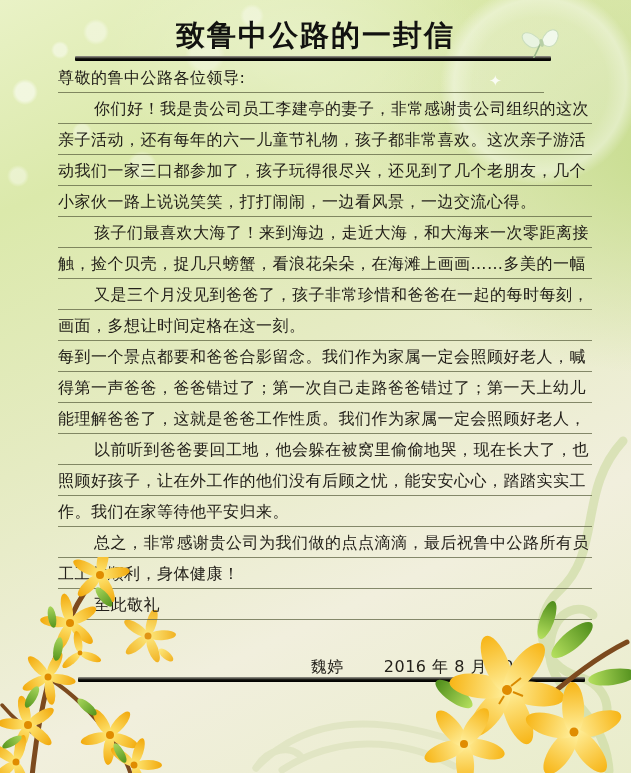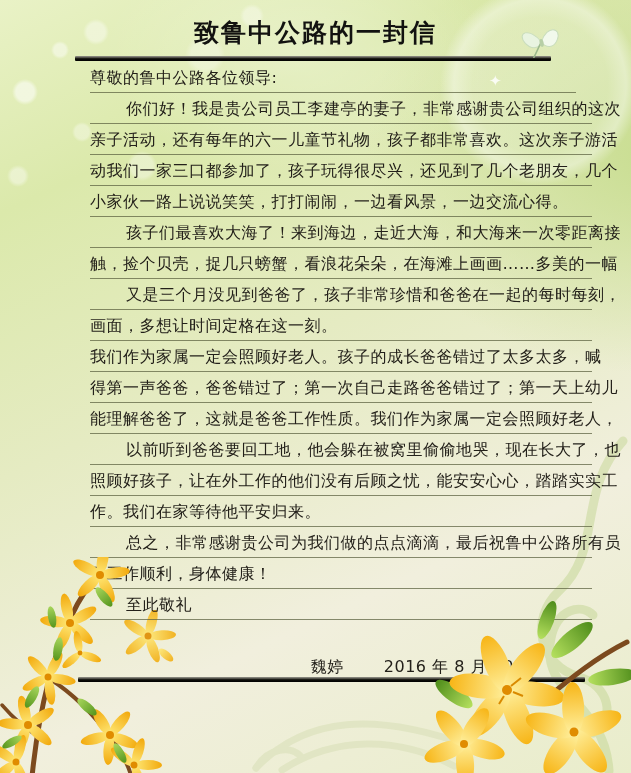--- a/index.html
+++ b/index.html
@@ -16,33 +16,33 @@
       radial-gradient(circle at 205px 55px, rgba(255,255,255,.3) 0 14px, rgba(255,255,255,0) 20px),
       radial-gradient(circle at 252px 16px, rgba(255,255,255,.35) 0 8px, rgba(255,255,255,0) 12px),
       radial-gradient(circle at 540px 85px, rgba(255,255,255,.22) 0 68px, rgba(255,255,255,.42) 86px, rgba(255,255,255,0) 100px),
       radial-gradient(ellipse 280px 170px at 300px 55px, rgba(255,255,255,.3), rgba(255,255,255,0) 70%),
       radial-gradient(ellipse 420px 320px at 660px 150px, #c8dd90, rgba(200,221,144,0) 70%),
       linear-gradient(155deg, #e9f2c6 0%, #dbe9ab 20%, #e5ebc2 45%, #f1efdd 72%, #e9edcb 100%);
   }
   .letter{position:absolute;left:0;top:0;width:631px;height:773px;z-index:2;}
   .title{
     position:absolute;left:0;top:16px;width:631px;text-align:center;
-    font-size:25px;font-weight:bold;color:#121210;letter-spacing:2px;
+    font-size:29px;font-weight:bold;color:#121210;letter-spacing:2px;
   }
   .rule-thick{
     position:absolute;height:5px;border-radius:1px;
     background:linear-gradient(to bottom,#9a9a90 0%,#55544c 30%,#0e0e09 55%,#000 100%);
   }
   .title-rule{left:75px;top:56px;width:476px;}
   .bottom-rule{left:78px;top:677px;width:507px;}
   .lines{position:absolute;left:58px;top:62px;width:534px;}
   .line{
     height:31px;box-sizing:border-box;display:flex;align-items:flex-end;
     padding-bottom:3px;border-bottom:1px solid rgba(90,96,62,.72);
-    font-size:16px;color:#23201a;white-space:nowrap;letter-spacing:.5px;margin-left:32px;
+    font-size:16px;color:#23201a;white-space:nowrap;letter-spacing:.5px;
   }
   .line.indent{padding-left:36px;}
   .line.short{width:486px;}
   .sig-row{
     height:27px;display:flex;align-items:flex-end;justify-content:flex-end;
     gap:40px;padding-right:56px;font-size:16px;color:#23201a;letter-spacing:.5px;
   }
   .sparkle{position:absolute;color:#fff;opacity:.85;font-size:15px;z-index:1;}
   .decor{position:absolute;}
 </style>
@@ -91,21 +91,21 @@
 
   <div class="line short">尊敬的鲁中公路各位领导:</div>
       <div class="line indent">你们好！我是贵公司员工李建亭的妻子，非常感谢贵公司组织的这次</div>
       <div class="line">亲子活动，还有每年的六一儿童节礼物，孩子都非常喜欢。这次亲子游活</div>
       <div class="line">动我们一家三口都参加了，孩子玩得很尽兴，还见到了几个老朋友，几个</div>
       <div class="line">小家伙一路上说说笑笑，打打闹闹，一边看风景，一边交流心得。</div>
       <div class="line indent">孩子们最喜欢大海了！来到海边，走近大海，和大海来一次零距离接</div>
       <div class="line">触，捡个贝壳，捉几只螃蟹，看浪花朵朵，在海滩上画画……多美的一幅</div>
       <div class="line indent">又是三个月没见到爸爸了，孩子非常珍惜和爸爸在一起的每时每刻，</div>
       <div class="line">画面，多想让时间定格在这一刻。</div>
-      <div class="line">我们作为家属一定会照顾好老人。孩子的成长爸爸错过了太多太多，喊</div>
+      <div class="line">每到一个景点都要和爸爸合影留念。我们作为家属一定会照顾好老人，喊</div>
       <div class="line">得第一声爸爸，爸爸错过了；第一次自己走路爸爸错过了；第一天上幼儿</div>
       <div class="line">能理解爸爸了，这就是爸爸工作性质。我们作为家属一定会照顾好老人，</div>
       <div class="line indent">以前听到爸爸要回工地，他会躲在被窝里偷偷地哭，现在长大了，也</div>
       <div class="line">照顾好孩子，让在外工作的他们没有后顾之忧，能安安心心，踏踏实实工</div>
       <div class="line">作。我们在家等待他平安归来。</div>
       <div class="line indent">总之，非常感谢贵公司为我们做的点点滴滴，最后祝鲁中公路所有员</div>
       <div class="line">工工作顺利，身体健康！</div>
       <div class="line indent">至此敬礼</div>
     </div>
   <div class="lines" style="top:651px;">

